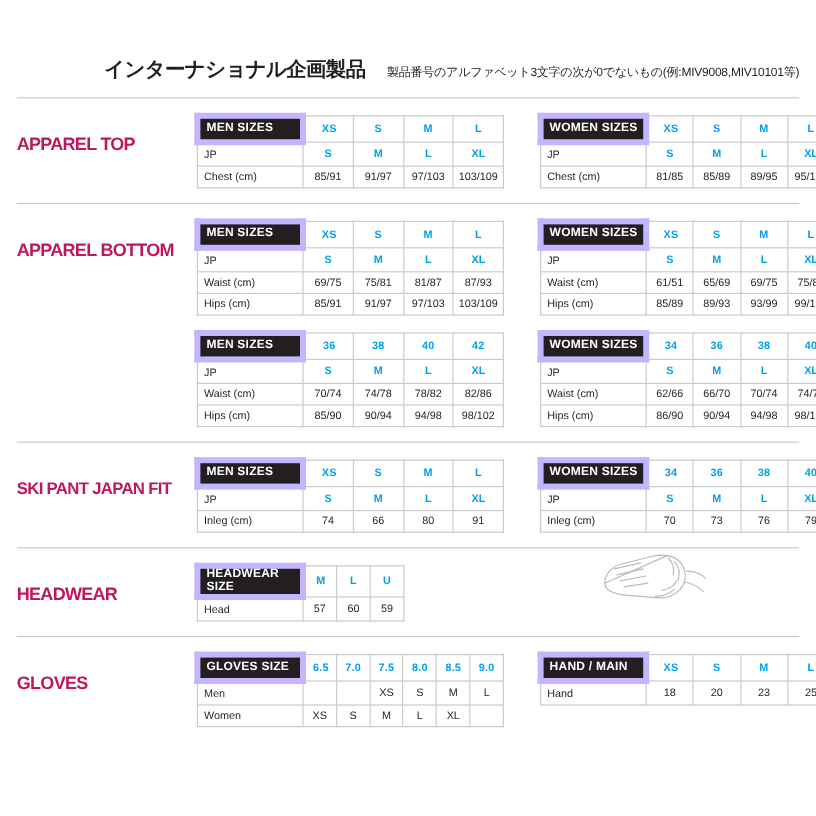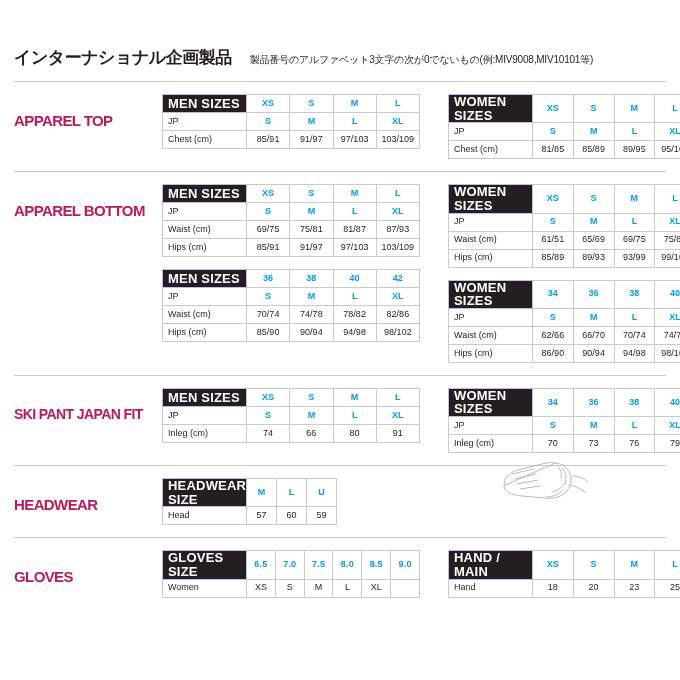--- a/index.html
+++ b/index.html
@@ -20,20 +20,21 @@
     height: 680px;
     box-sizing: border-box;
     padding: 0 14px;
   }
   
   .header {
     padding-top: 46px;
     display: flex;
     align-items: baseline;
     gap: 18px;
+    justify-content: flex-end;
   }
   .header-title {
     font-size: 17px;
     font-weight: bold;
     letter-spacing: -0.5px;
     color: #231f20;
     white-space: nowrap;
   }
   .header-note {
     font-size: 10px;
@@ -98,23 +99,23 @@
   }
   table.size td.rowlab, table.size th.rowlab {
     text-align: left;
     padding-left: 5px;
     width: 78px;
   }
   table.size tr.head th {
     background: #231f20;
     color: #ffffff;
     font-weight: bold;
-    font-size: 13px;
+    font-size: 10px;
     letter-spacing: 0.2px;
-    border: 1px solid #c4b5fd;
+    border: 5px solid #c4b5fd;
   }
   table.size tr.head th.sizecell {
     background: #ffffff;
     color: #00a0e9;
     font-weight: bold;
     border: 1px solid #c9cbcd;
     font-size: 9px;
   }
   table.size tr.jp td.sizecell {
     color: #00a0e9;
@@ -430,20 +431,29 @@
         <table class="size">
           <tbody>
               <tr class="head">
             <th class="rowlab">GLOVES SIZE</th>
             <th class="sizecell">6.5</th>
             <th class="sizecell">7.0</th>
             <th class="sizecell">7.5</th>
             <th class="sizecell">8.0</th>
             <th class="sizecell">8.5</th>
             <th class="sizecell">9.0</th>
+          </tr>
+          <tr>
+            <td class="rowlab">Men</td>
+            <td></td>
+            <td></td>
+            <td>XS</td>
+            <td>S</td>
+            <td>M</td>
+            <td>L</td>
           </tr>
           <tr>
             <td class="rowlab">Women</td>
             <td>XS</td>
             <td>S</td>
             <td>M</td>
             <td>L</td>
             <td>XL</td>
             <td></td>
           </tr>

